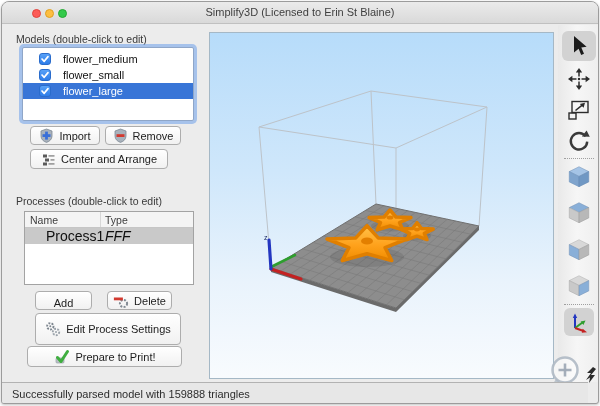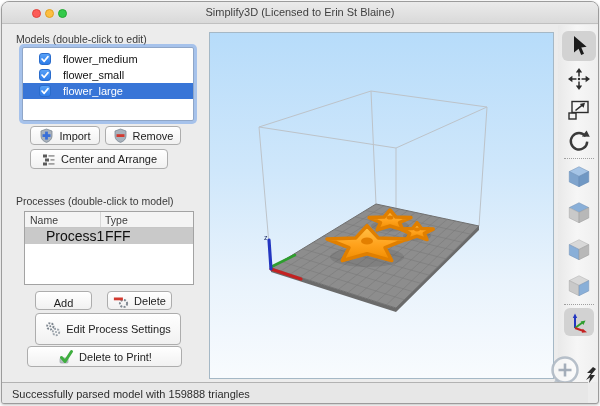--- a/index.html
+++ b/index.html
@@ -58,21 +58,21 @@
   }
   .pt-header {
     height:16px; display:flex; background:#f4f4f4; border-bottom:1px solid #c6c6c6;
     font-size:10.5px; color:#3d3d3d; align-items:center;
   }
   .pt-col-name { width:76px; padding-left:5px; border-right:1px solid #d7d7d7; height:100%; display:flex; align-items:center; }
   .pt-col-type { padding-left:4px; }
   .pt-row { height:16px; display:flex; align-items:center; font-size:14px; color:#101010; }
   .pt-row.selected { background:#c9c9c9; }
   .pt-cell-name { width:76px; padding-left:21px; }
-  .pt-cell-type { padding-left:4px; }
+  .pt-cell-type { padding-left:4px;font-style:italic; }
   
   .viewport {
     position:absolute; left:207px; top:30px; width:345px; height:347px;
     border:1px solid #a5b8c6;
     background:linear-gradient(#b7dcfa, #cfe7fb 40%, #e9f3fc 72%, #f8fbfe);
   }
   .viewport svg { position:absolute; left:0; top:0; }
   
   .toolbar {
     position:absolute; left:556px; top:23px; width:42px; height:357px;
@@ -155,21 +155,21 @@
       <rect x="2" y="2.5" width="4" height="3" fill="#5a5a5a"></rect>
       <rect x="7.5" y="3.2" width="6" height="1.4" fill="#8a8a8a"></rect>
       <rect x="4" y="6.5" width="4" height="3" fill="#5a5a5a"></rect>
       <rect x="9.5" y="7.2" width="4" height="1.4" fill="#8a8a8a"></rect>
       <rect x="2" y="10.5" width="4" height="3" fill="#5a5a5a"></rect>
       <rect x="7.5" y="11.2" width="6" height="1.4" fill="#8a8a8a"></rect>
     </svg>
     <span>Center and Arrange</span>
   </div>
 
-  <div class="panel-label lbl-processes">Processes (double-click to model)</div>
+  <div class="panel-label lbl-processes">Processes (double-click to edit)</div>
 
   <div class="ptable">
     <div class="pt-header">
       <div class="pt-col-name">Name</div>
       <div class="pt-col-type">Type</div>
     </div>
     <div class="pt-row selected">
       <div class="pt-cell-name">Process1</div>
       <div class="pt-cell-type">FFF</div>
     </div>
@@ -200,21 +200,21 @@
       <circle cx="11" cy="11" r="1" fill="#9aa2aa"></circle>
     </svg>
     <span>Edit Process Settings</span>
   </div>
 
   <div class="btn btn-prepare">
     <svg width="17" height="16" viewBox="0 0 17 16">
       <rect x="3" y="9" width="8" height="5" rx="1" fill="#b9bfc6" stroke="#9aa1a8" stroke-width="0.7"></rect>
       <path d="M4.5,8.5 L8,12.5 L14.5,2.5" fill="none" stroke="#3fae3f" stroke-width="3" stroke-linecap="round" stroke-linejoin="round"></path>
     </svg>
-    <span>Delete to Print!</span>
+    <span>Prepare to Print!</span>
   </div>
 
   <div class="viewport">
     <svg width="345" height="347" viewBox="207 30 345 347">
       <defs>
         <linearGradient id="flower-grad" x1="0" y1="0" x2="0" y2="1">
           <stop offset="0" stop-color="#ffc14a"></stop>
           <stop offset="0.55" stop-color="#ffa21c"></stop>
           <stop offset="1" stop-color="#f08c00"></stop>
         </linearGradient>

